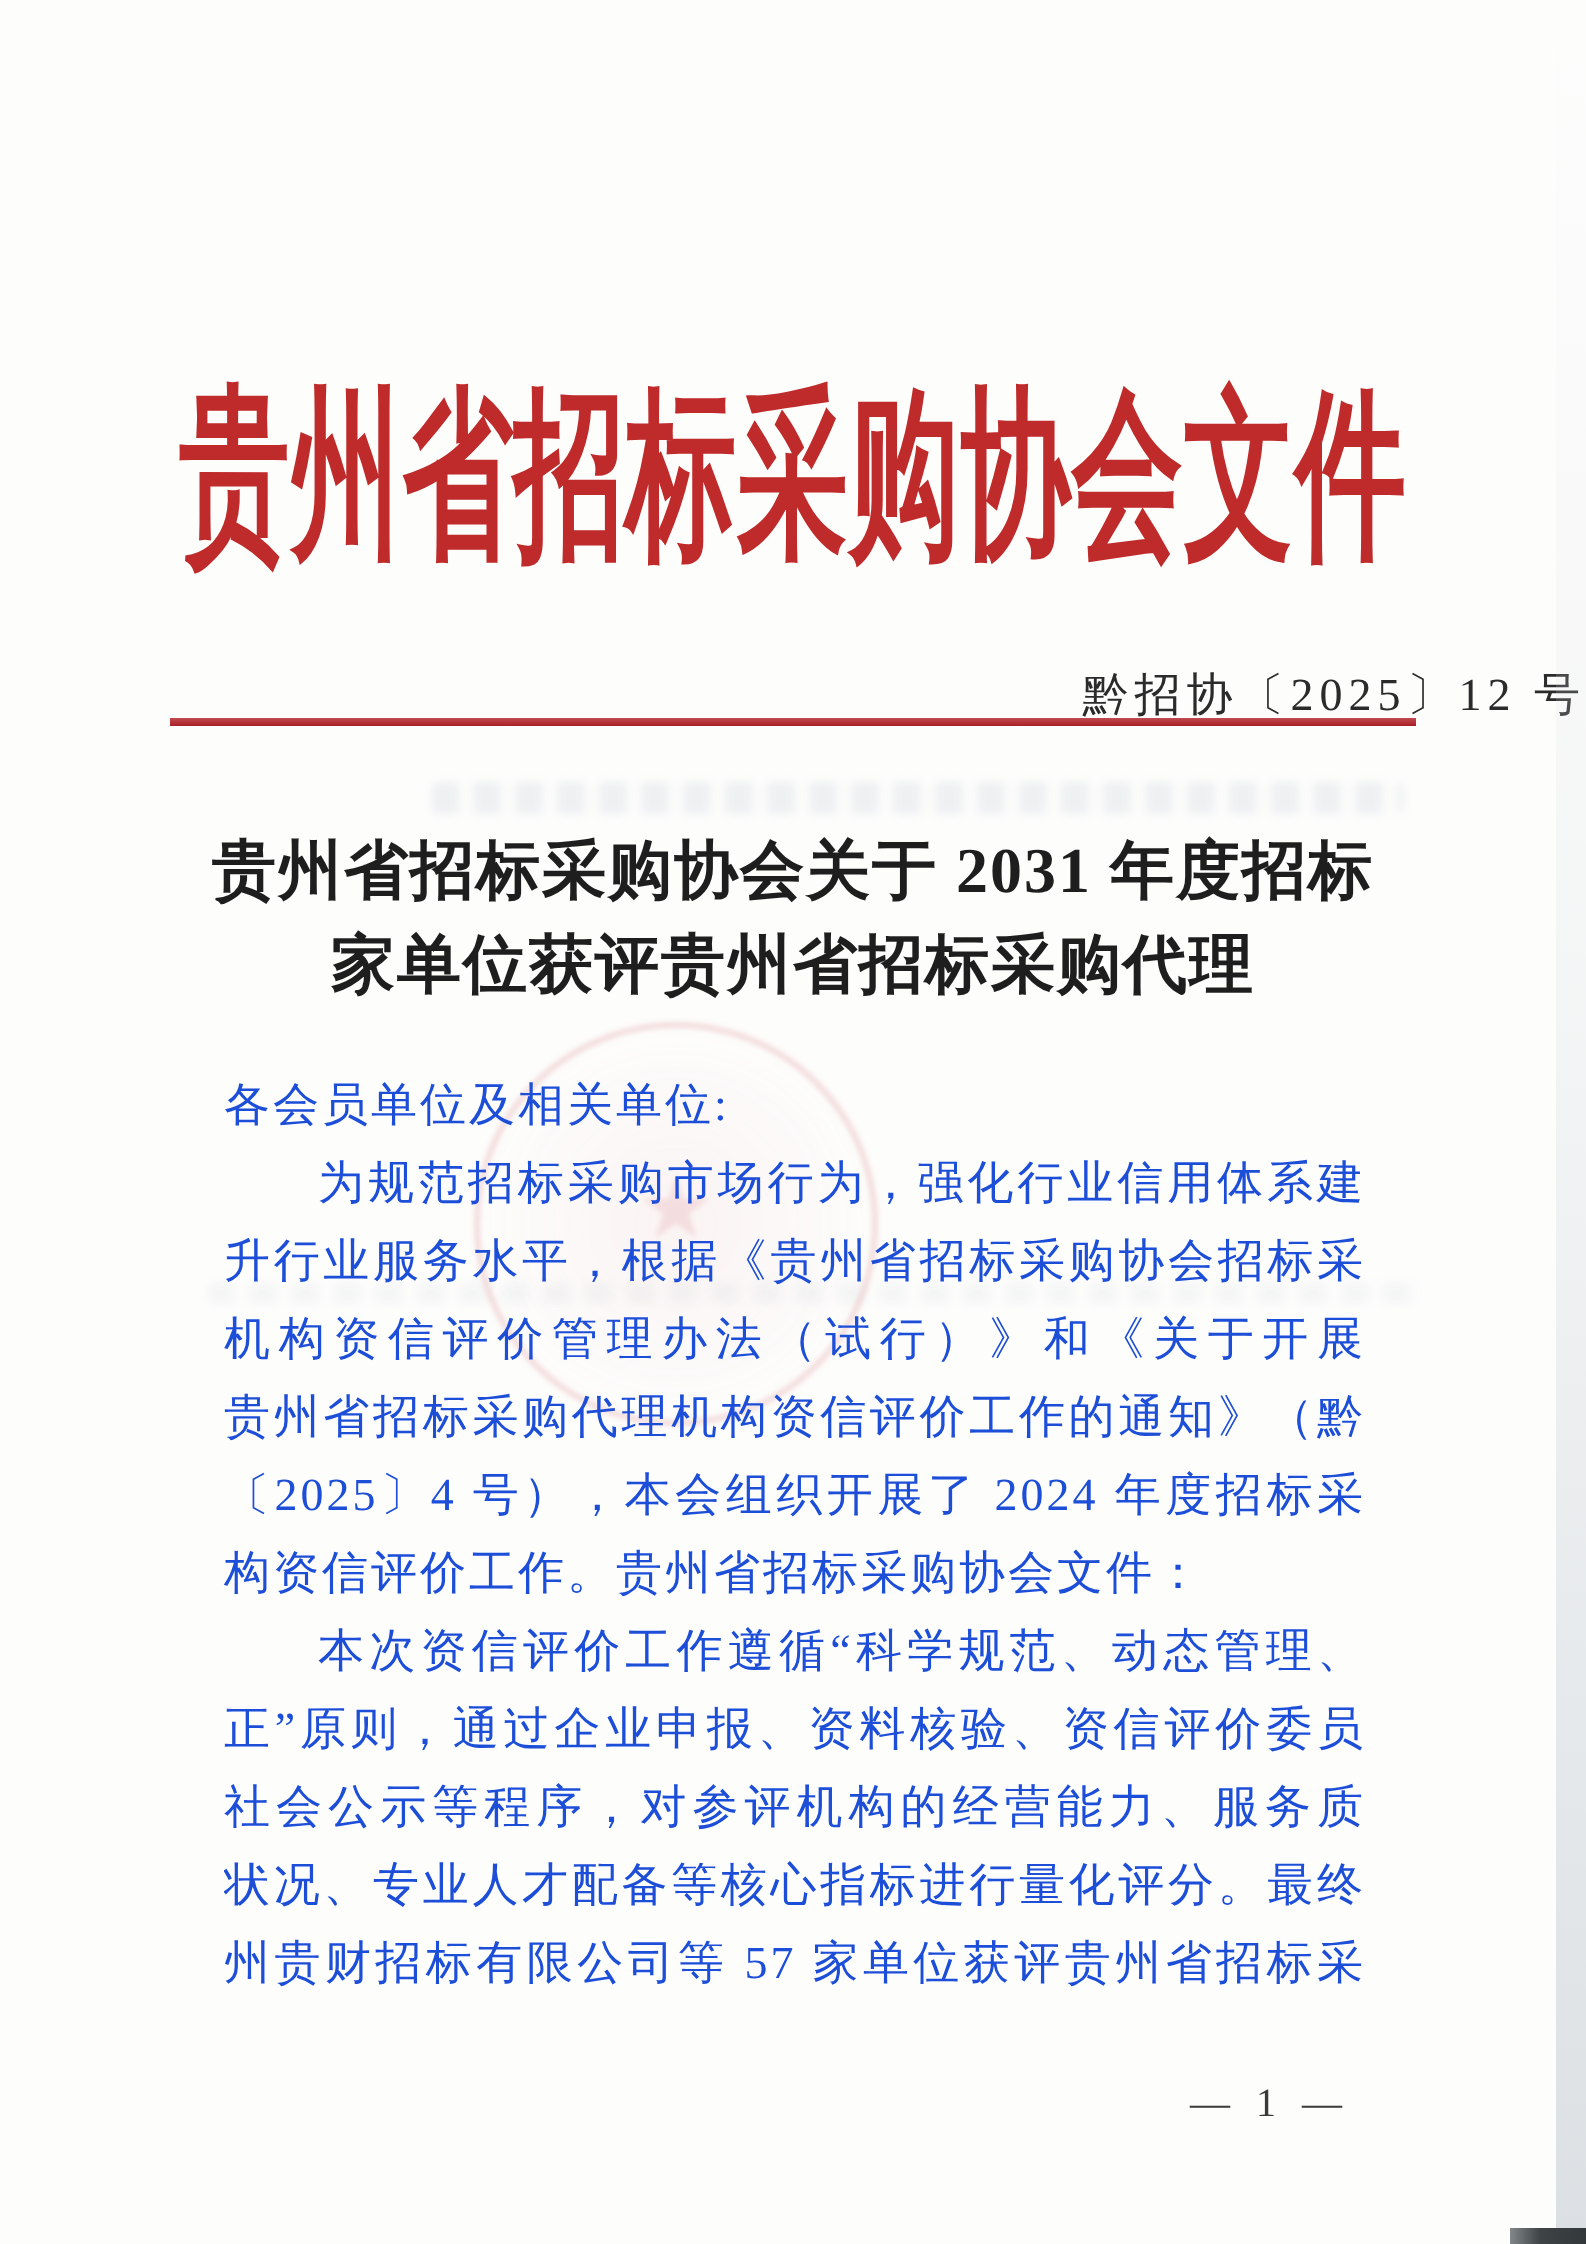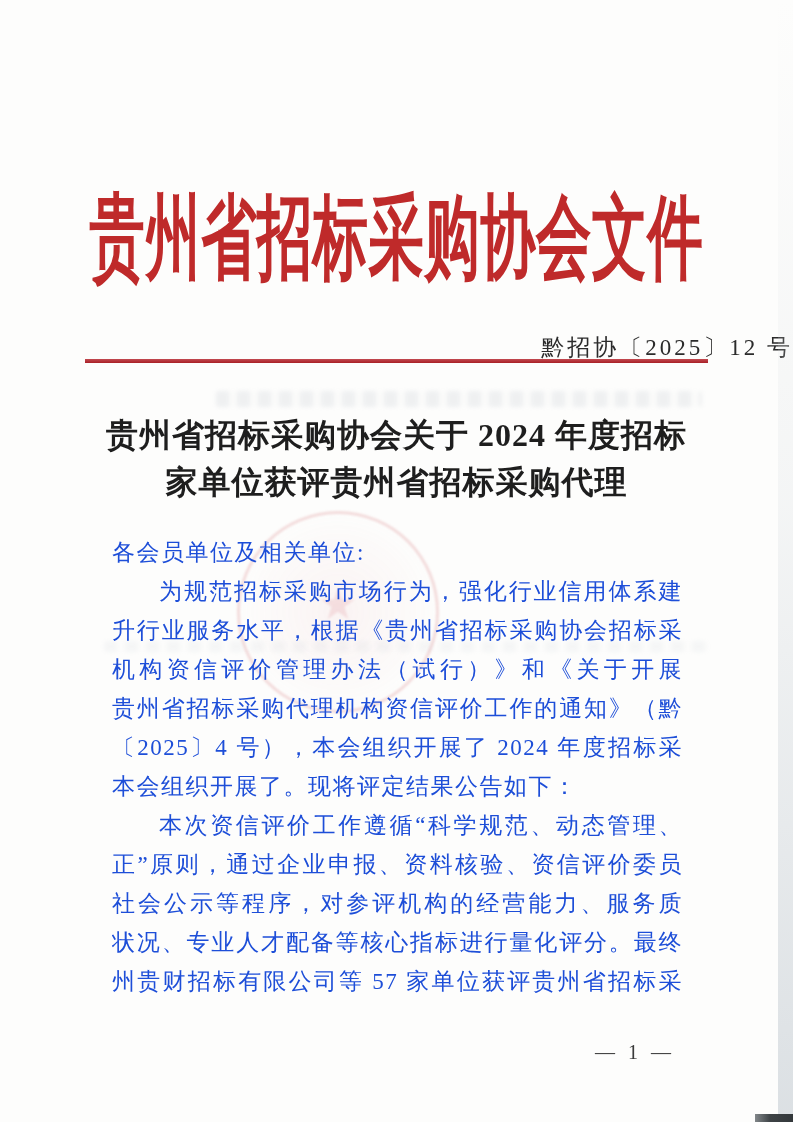--- a/index.html
+++ b/index.html
@@ -106,36 +106,36 @@
     <div class="letterhead">贵州省招标采购协会文件</div>
   </div>
 
   <div class="doc-number">黔招协〔2025〕12 号</div>
 
   <div class="red-rule"></div>
 
   <div class="ghost-band b1"></div>
 
   <div class="doc-title">
-    <div>贵州省招标采购协会关于 2024 年度招标</div>
+    <div>贵州省招标采购协会关于 2031 年度招标</div>
     <div>家单位获评贵州省招标采购代理</div>
   </div>
 
   <div class="stamp-bleed"></div>
 
   <div class="ghost-band b2"></div>
 
   <div class="body-block">
     <div class="body-line">各会员单位及相关单位:</div>
     <div class="body-line fill indent">为规范招标采购市场行为，强化行业信用体系建设，提</div>
     <div class="body-line fill">升行业服务水平，根据《贵州省招标采购协会招标采购代理</div>
     <div class="body-line fill">机构资信评价管理办法（试行）》和《关于开展 2024 年度</div>
     <div class="body-line fill">贵州省招标采购代理机构资信评价工作的通知》（黔招协</div>
     <div class="body-line fill">〔2025〕4 号），本会组织开展了 2024 年度招标采购代理机</div>
-    <div class="body-line">本会组织开展了。现将评定结果公告如下：</div>
+    <div class="body-line">构资信评价工作。贵州省招标采购协会文件：</div>
     <div class="body-line fill indent">本次资信评价工作遵循“科学规范、动态管理、公平公</div>
     <div class="body-line fill">正”原则，通过企业申报、资料核验、资信评价委员会评审、</div>
     <div class="body-line fill">社会公示等程序，对参评机构的经营能力、服务质效、信用</div>
     <div class="body-line fill">状况、专业人才配备等核心指标进行量化评分。最终评定贵</div>
     <div class="body-line fill">州贵财招标有限公司等 57 家单位获评贵州省招标采购代理</div>
   </div>
 
   <div class="page-number">— 1 —</div>
 
   <div class="scan-edge-right"></div>

